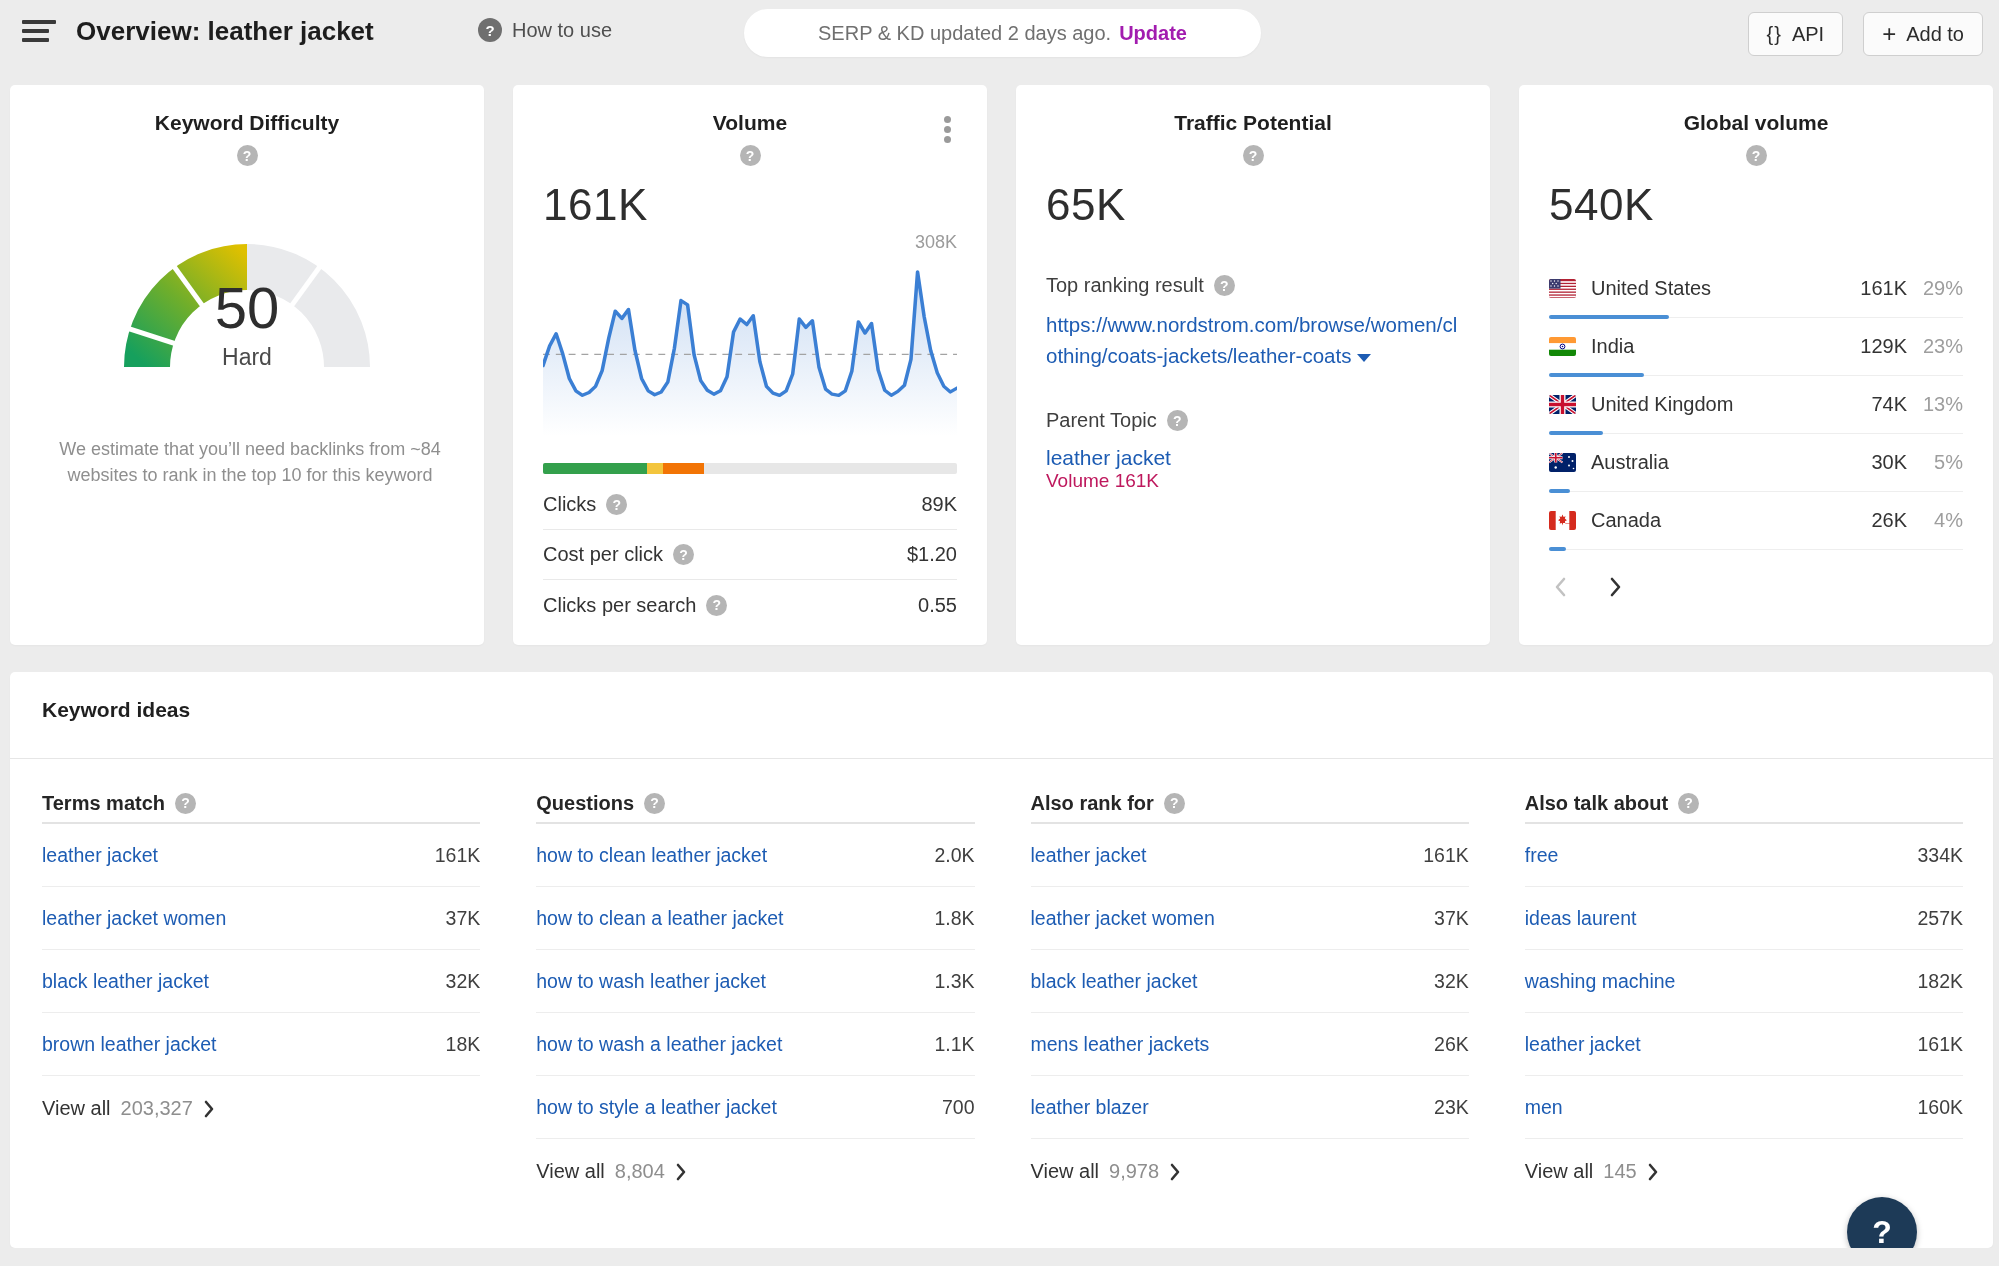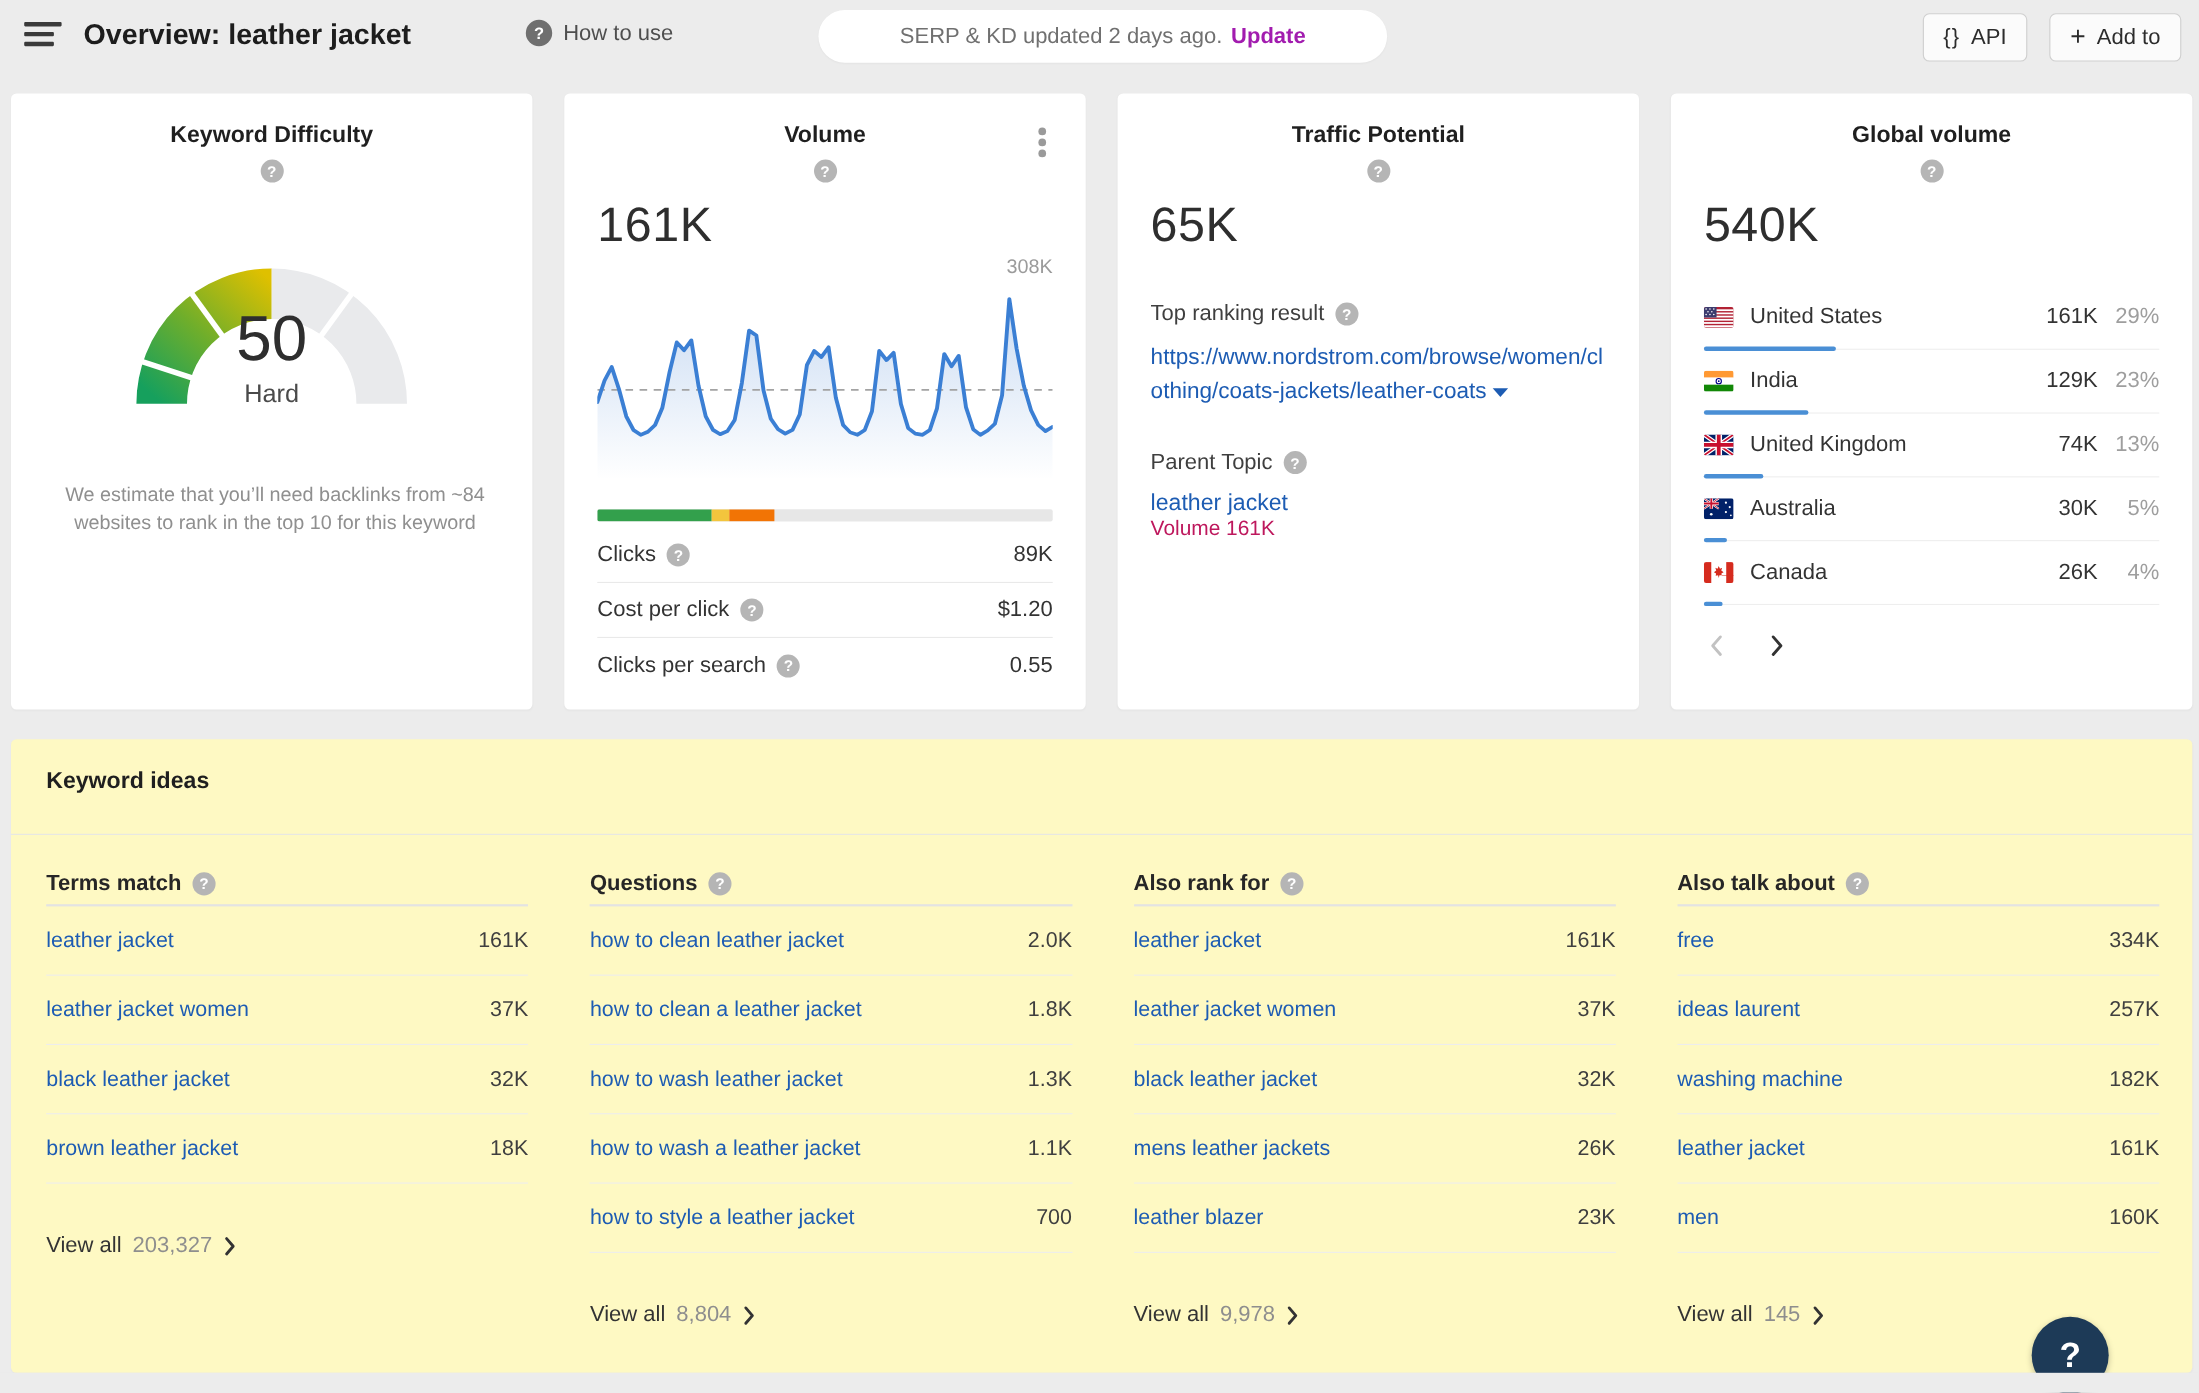--- a/index.html
+++ b/index.html
@@ -78,32 +78,32 @@
   .flag { width:27px; height:19px; margin-right:15px; flex:0 0 auto; display:inline-flex; }
   .flag svg { width:27px; height:19px; border-radius:2px; }
   .cname { font-size:20px; color:#333; }
   .cval { margin-left:auto; font-size:20px; color:#333; }
   .cpct { width:56px; text-align:right; font-size:20px; color:#9e9e9e; }
   .cbar { position:absolute; left:0; bottom:-2px; height:4px; background:#4a8fd5; border-radius:2px; }
   .pager { margin-top:26px; display:flex; align-items:center; gap:42px; padding-left:4px; }
   .pager button { background:none; border:none; cursor:pointer; padding:0; display:flex; }
 
   
-  .ideas { position:absolute; left:10px; top:672px; width:1983px; height:576px; background:#fef9c3;
+  .ideas { position:absolute; left:10px; top:672px; width:1983px; height:576px; background:#ffffff;
     border-radius:5px; padding:26px 32px; box-shadow:0 1px 2px rgba(0,0,0,.03); }
   .ideas-title { font-size:21px; font-weight:700; color:#1f1f1f; }
   .ideas-divider { position:absolute; left:0; right:0; top:86px; height:1px; background:#e6e6e6; }
   .ideas-grid { position:absolute; left:32px; right:30px; top:112px; display:grid;
     grid-template-columns:repeat(4,1fr); column-gap:56px; }
   .icol-header { display:flex; align-items:center; gap:10px; font-size:20px; font-weight:700;
     color:#262626; height:40px; border-bottom:2px solid #e3e3e3; }
   .irow { display:flex; align-items:center; height:63px; border-bottom:1px solid #ededed; font-size:19.5px; }
   .irow a { color:#1d5cb3; text-decoration:none; cursor:pointer; }
   .irow .ival { margin-left:auto; color:#3f3f3f; }
-  .view-all { display:flex; align-items:center; gap:10px; margin-top:45px; font-size:20px; color:#333;
+  .view-all { display:flex; align-items:center; gap:10px; margin-top:21px; font-size:20px; color:#333;
     text-decoration:none; cursor:pointer; width:fit-content; }
   .view-all .cnt { color:#8e8e8e; }
 
   
   .fab { position:absolute; left:1847px; top:1197px; width:70px; height:70px; border-radius:50%;
     background:#1d3a57; color:#fff; border:none; font-size:32px; font-weight:700; cursor:pointer;
     box-shadow:0 2px 6px rgba(0,0,0,.25); font-family:inherit; }
   .bottom-strip { position:absolute; left:0; top:1248px; width:100%; height:18px; background:#ececec; }
 
   .chev { stroke:#333; stroke-width:2.6; fill:none; stroke-linecap:round; stroke-linejoin:round; }

